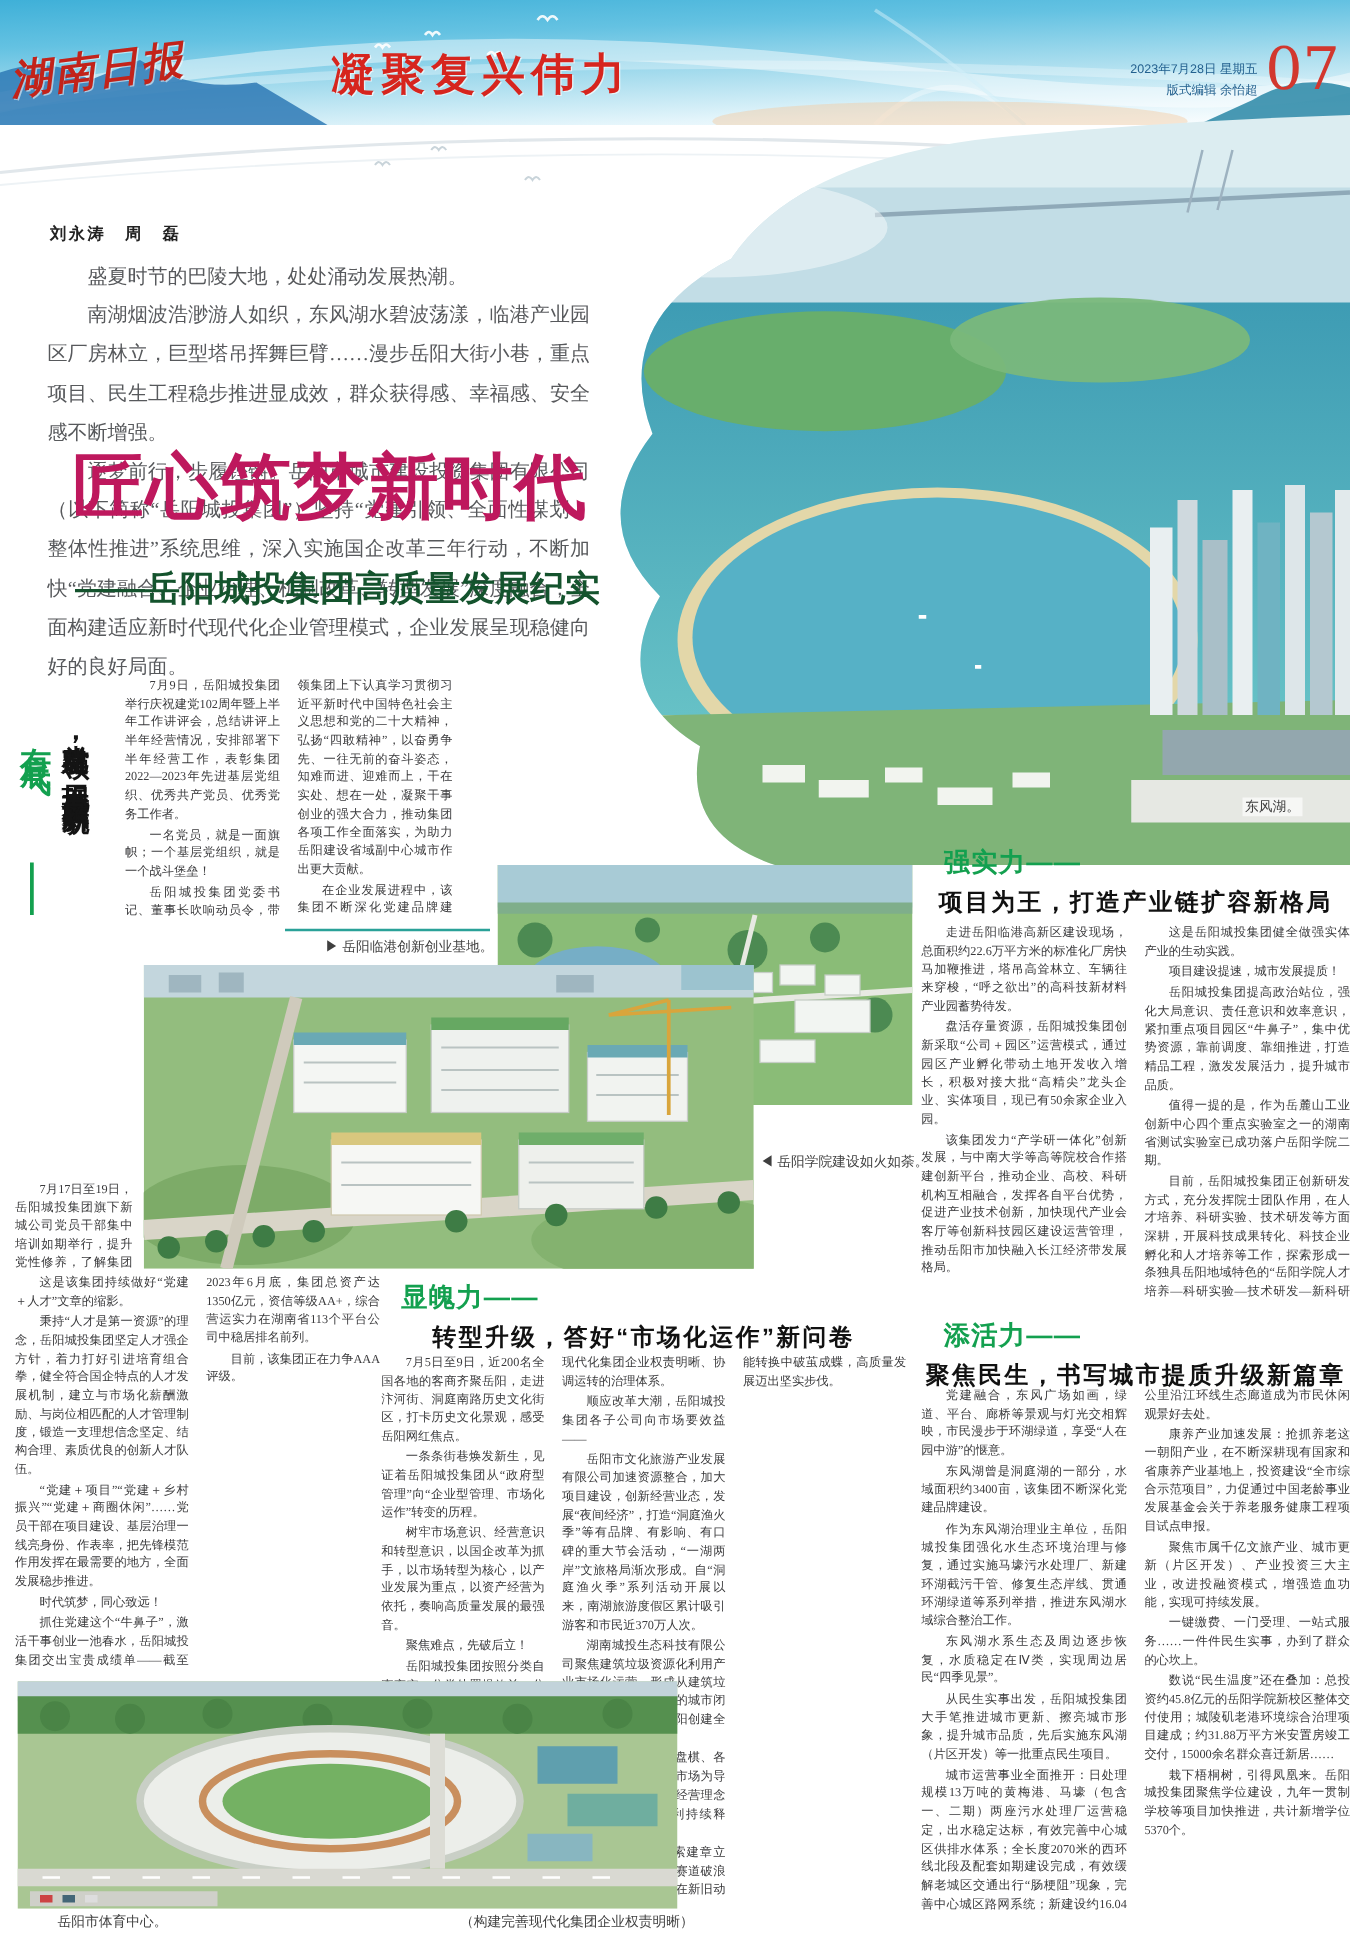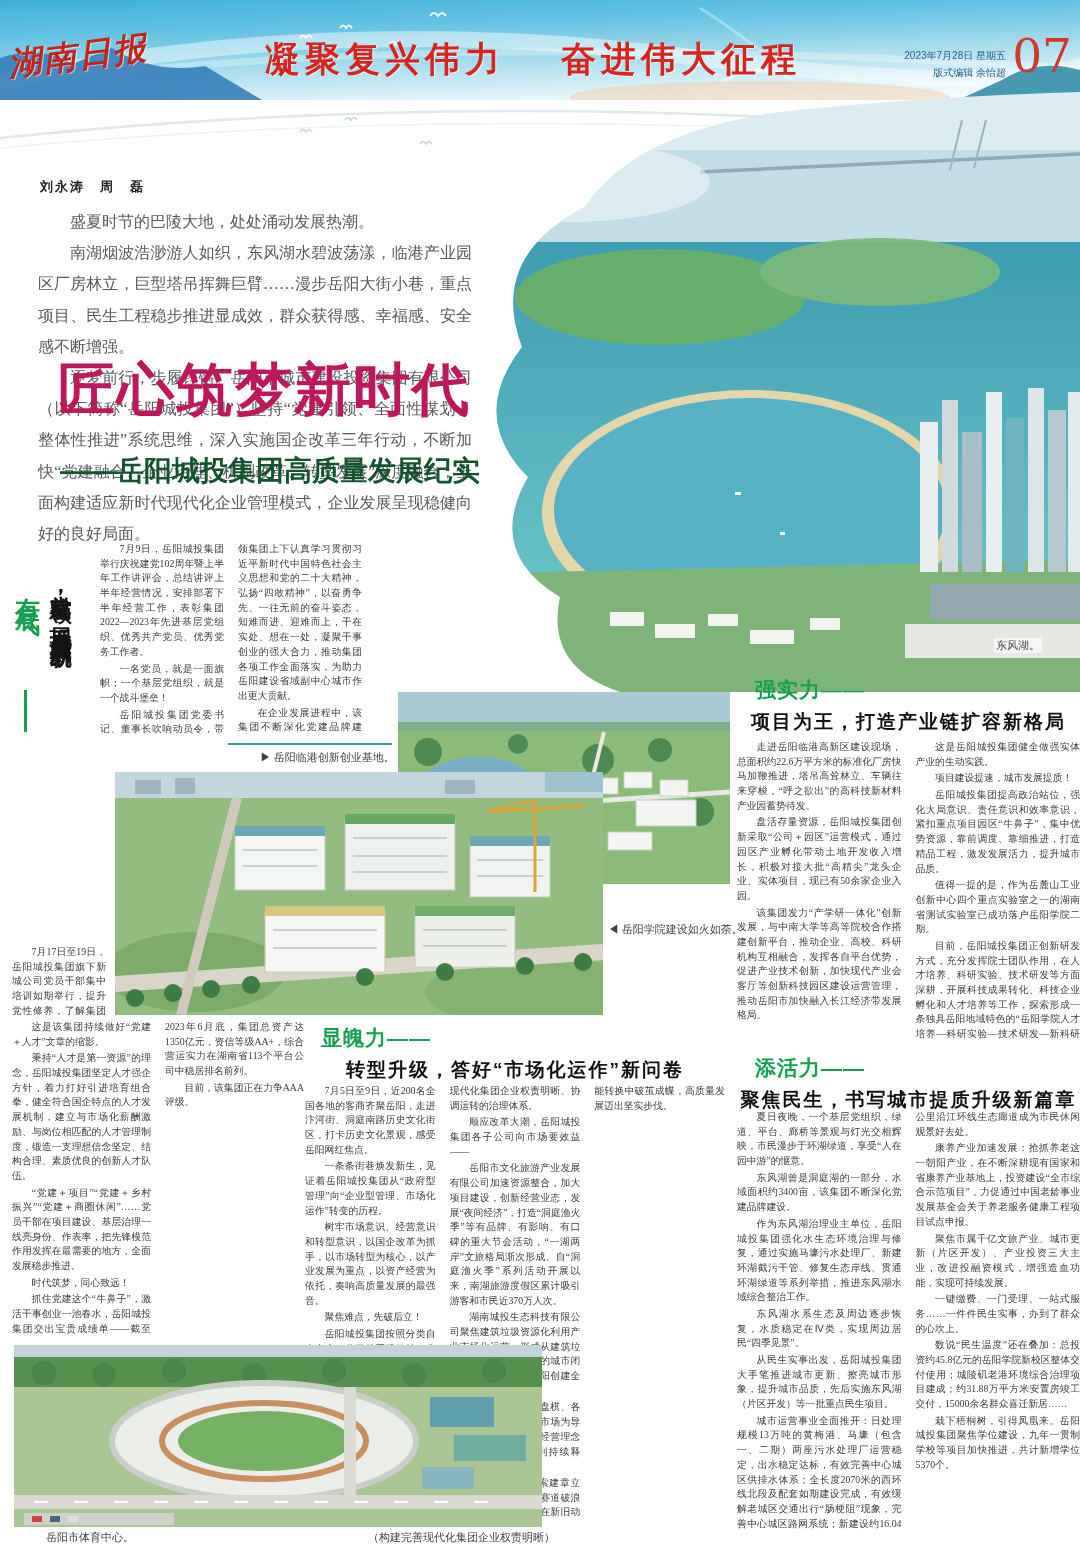--- a/index.html
+++ b/index.html
@@ -73,21 +73,20 @@
       <g stroke="#ffffff" stroke-width="2" fill="none" opacity="0.9">
         <path d="M430,16 q4,-6 8,0 q4,-6 8,0"></path>
         <path d="M300,38 q3,-5 6,0 q3,-5 6,0"></path>
         <path d="M340,28 q3,-5 6,0 q3,-5 6,0"></path>
         <path d="M390,44 q3,-5 6,0 q3,-5 6,0"></path>
       </g>
     </svg>
     <div class="masthead">湖南日报</div>
     <div class="slogan">
       <span>凝聚复兴伟力</span>
-      <span>奋进伟大征程</span>
     </div>
     <div class="dateblock">
       <div>2023年7月28日 星期五</div>
       <div>版式编辑 余怡超</div>
     </div>
     <div class="pagenum">07</div>
   </div>
   <svg class="swoosh" width="1080" height="70" viewBox="0 0 1080 70">
     <path d="M0,42 Q540,-14 1080,46" stroke="#e1e7eb" stroke-width="2.5" fill="none"></path>
     <path d="M0,52 Q540,2 1080,54" stroke="#edf2f5" stroke-width="1.5" fill="none"></path>
@@ -249,21 +248,21 @@
           <circle cx="250" cy="205" r="9"></circle>
           <circle cx="330" cy="200" r="9"></circle>
         <circle cx="410" cy="194" r="9"></circle>
           <circle cx="468" cy="190" r="9"></circle>
       </g>
     </svg>
   </div>
   <div class="caption" style="left:608px;top:922px;text-align:right;">◀ 岳阳学院建设如火如荼。</div>
 
   <div class="sec-head" style="left:737px;top:676px;width:343px;">
-    <div class="sec-tag" style="padding-left:18px;font-family:Liberation Serif, serif;">强实力——</div>
+    <div class="sec-tag" style="padding-left:18px;">强实力——</div>
     <div class="sec-title">项目为王，打造产业链扩容新格局</div>
   </div>
   <div class="textblock cols2" style="left:737px;top:740px;width:343px;height:305px;">
       <p>走进岳阳临港高新区建设现场，总面积约22.6万平方米的标准化厂房快马加鞭推进，塔吊高耸林立、车辆往来穿梭，“呼之欲出”的高科技新材料产业园蓄势待发。</p>
       <p>盘活存量资源，岳阳城投集团创新采取“公司＋园区”运营模式，通过园区产业孵化带动土地开发收入增长，积极对接大批“高精尖”龙头企业、实体项目，现已有50余家企业入园。</p>
       <p>该集团发力“产学研一体化”创新发展，与中南大学等高等院校合作搭建创新平台，推动企业、高校、科研机构互相融合，发挥各自平台优势，促进产业技术创新，加快现代产业会客厅等创新科技园区建设运营管理，推动岳阳市加快融入长江经济带发展格局。</p>
       <p>这是岳阳城投集团健全做强实体产业的生动实践。</p>
       <p>项目建设提速，城市发展提质！</p>
       <p>岳阳城投集团提高政治站位，强化大局意识、责任意识和效率意识，紧扣重点项目园区“牛鼻子”，集中优势资源，靠前调度、靠细推进，打造精品工程，激发发展活力，提升城市品质。</p>
       <p>值得一提的是，作为岳麓山工业创新中心四个重点实验室之一的湖南省测试实验室已成功落户岳阳学院二期。</p>
@@ -286,21 +285,21 @@
       <p>湖南城投生态科技有限公司聚焦建筑垃圾资源化利用产业市场化运营，形成从建筑垃圾收运到资源化利用的城市闭环全产业链，助推岳阳创建全国文明典范城市。</p>
       <p>岳阳城投集团一盘棋、各子公司一池活水，以市场为导向、以效益为中心的经营理念深入人心，改革红利持续释放。</p>
       <p>3年时间，从摸索建章立制，到子公司在各自赛道破浪前行，岳阳城投集团在新旧动能转换中破茧成蝶，高质量发展迈出坚实步伐。</p>
     </div>
 
   <div class="sec-head" style="left:737px;top:1054px;width:343px;">
     <div class="sec-tag" style="padding-left:18px;">添活力——</div>
     <div class="sec-title">聚焦民生，书写城市提质升级新篇章</div>
   </div>
   <div class="textblock cols2" style="left:737px;top:1110px;width:343px;height:432px;">
-      <p>夏日夜晚，一个基层党组织，绿道、平台、廊桥等景观与灯光交相辉映，市民漫步于环湖绿道，享受“人在园中游”的惬意。</p>
+      <p>党建融合，东风广场如画，绿道、平台、廊桥等景观与灯光交相辉映，市民漫步于环湖绿道，享受“人在园中游”的惬意。</p>
       <p>东风湖曾是洞庭湖的一部分，水域面积约3400亩，该集团不断深化党建品牌建设。</p>
       <p>作为东风湖治理业主单位，岳阳城投集团强化水生态环境治理与修复，通过实施马壕污水处理厂、新建环湖截污干管、修复生态岸线、贯通环湖绿道等系列举措，推进东风湖水域综合整治工作。</p>
       <p>东风湖水系生态及周边逐步恢复，水质稳定在Ⅳ类，实现周边居民“四季见景”。</p>
       <p>从民生实事出发，岳阳城投集团大手笔推进城市更新、擦亮城市形象，提升城市品质，先后实施东风湖（片区开发）等一批重点民生项目。</p>
       <p>城市运营事业全面推开：日处理规模13万吨的黄梅港、马壕（包含一、二期）两座污水处理厂运营稳定，出水稳定达标，有效完善中心城区供排水体系；全长度2070米的西环线北段及配套如期建设完成，有效缓解老城区交通出行“肠梗阻”现象，完善中心城区路网系统；新建设约16.04公里沿江环线生态廊道成为市民休闲观景好去处。</p>
       <p>康养产业加速发展：抢抓养老这一朝阳产业，在不断深耕现有国家和省康养产业基地上，投资建设“全市综合示范项目”，力促通过中国老龄事业发展基金会关于养老服务健康工程项目试点申报。</p>
       <p>聚焦市属千亿文旅产业、城市更新（片区开发）、产业投资三大主业，改进投融资模式，增强造血功能，实现可持续发展。</p>
       <p>一键缴费、一门受理、一站式服务……一件件民生实事，办到了群众的心坎上。</p>
       <p>数说“民生温度”还在叠加：总投资约45.8亿元的岳阳学院新校区整体交付使用；城陵矶老港环境综合治理项目建成；约31.88万平方米安置房竣工交付，15000余名群众喜迁新居……</p>
       <p>栽下梧桐树，引得凤凰来。岳阳城投集团聚焦学位建设，九年一贯制学校等项目加快推进，共计新增学位5370个。</p>

